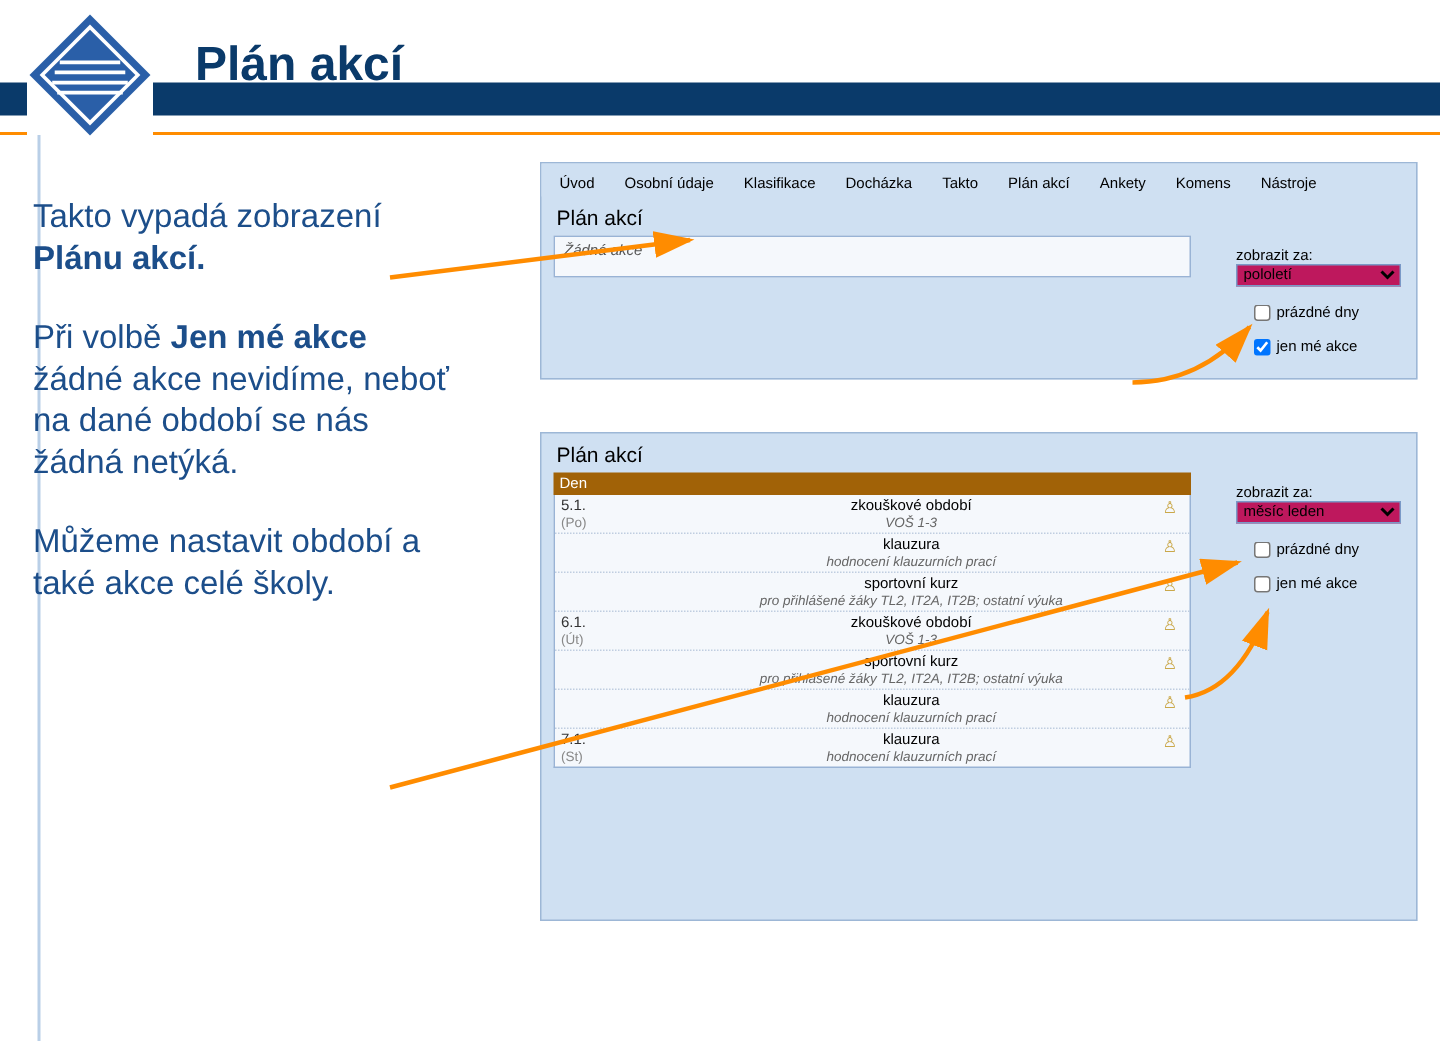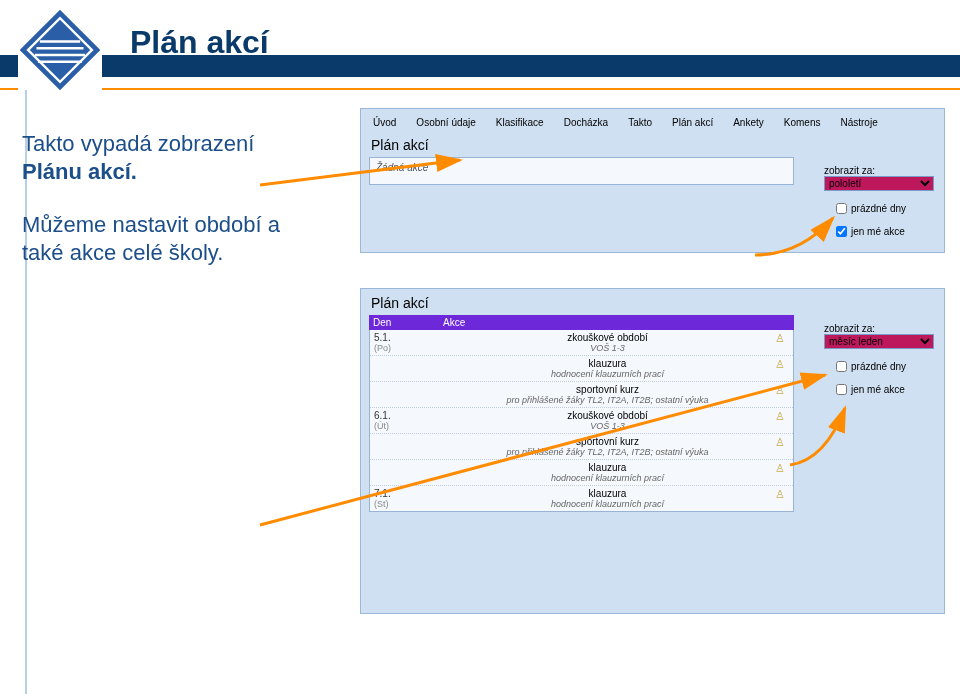--- a/index.html
+++ b/index.html
@@ -116,21 +116,21 @@
   .side-controls select {
     width: 110px;
     font-size: 10px;
     border: 1px solid #7a99c7;
     background: #be185d;
   }
   .side-controls .chk { margin-top: 12px; display: flex; align-items: center; gap: 4px; padding-left: 12px; }
   .side-controls input[type=checkbox]{ width:11px; height:11px; }
 
   .table-head {
-    background: #6d28d9;
+    background: #a16207;
     color: #fff;
     display: flex;
     font-size: 10px;
     padding: 2px 4px;
     margin: 0 6px 0 8px;
   }
   .table-head .col-den { width: 70px; }
   .table-head .col-akce { flex: 1; }
 
   .rows-wrap {
@@ -182,20 +182,23 @@
     </svg>
   </div>
   <div class="title">Plán akcí</div>
 </div>
 
 <div class="left-bg-line"></div>
 
 <div class="left-col">
   <p>
     <span>Takto vypadá zobrazení </span><span class="bold">Plánu akcí.</span>
+  </p>
+  <p>
+    <span>Při volbě </span><span class="bold">Jen mé akce</span><span> žádné akce nevidíme, neboť na dané období se nás žádná netýká.</span>
   </p>
   <p class="bold" style="font-weight:normal;">
     <span style="color:#1c4e8a;">Můžeme nastavit období a také akce celé školy.</span>
   </p>
 </div>
 
 <div class="panel panel1">
   <div class="tabs">
     <div class="tab">Úvod</div>
     <div class="tab">Osobní údaje</div>
@@ -228,21 +231,20 @@
     </div>
   </div>
 </div>
 
 <div class="panel panel2">
   <div class="section-title">Plán akcí</div>
   <div class="content-row" style="align-items:flex-start;">
     <div style="flex:1;">
       <div class="table-head">
         <div class="col-den">Den</div>
-        <div class="col-akce">Akce</div>
       </div>
       <div class="rows-wrap" id="rows-wrap">
           <div class="row">
             <div class="den">
               <div>5.1.</div>
               <div class="dow">(Po)</div>
             </div>
             <div class="akce">
               <div>zkouškové období</div>
               <div class="sm">VOŠ 1-3</div>

